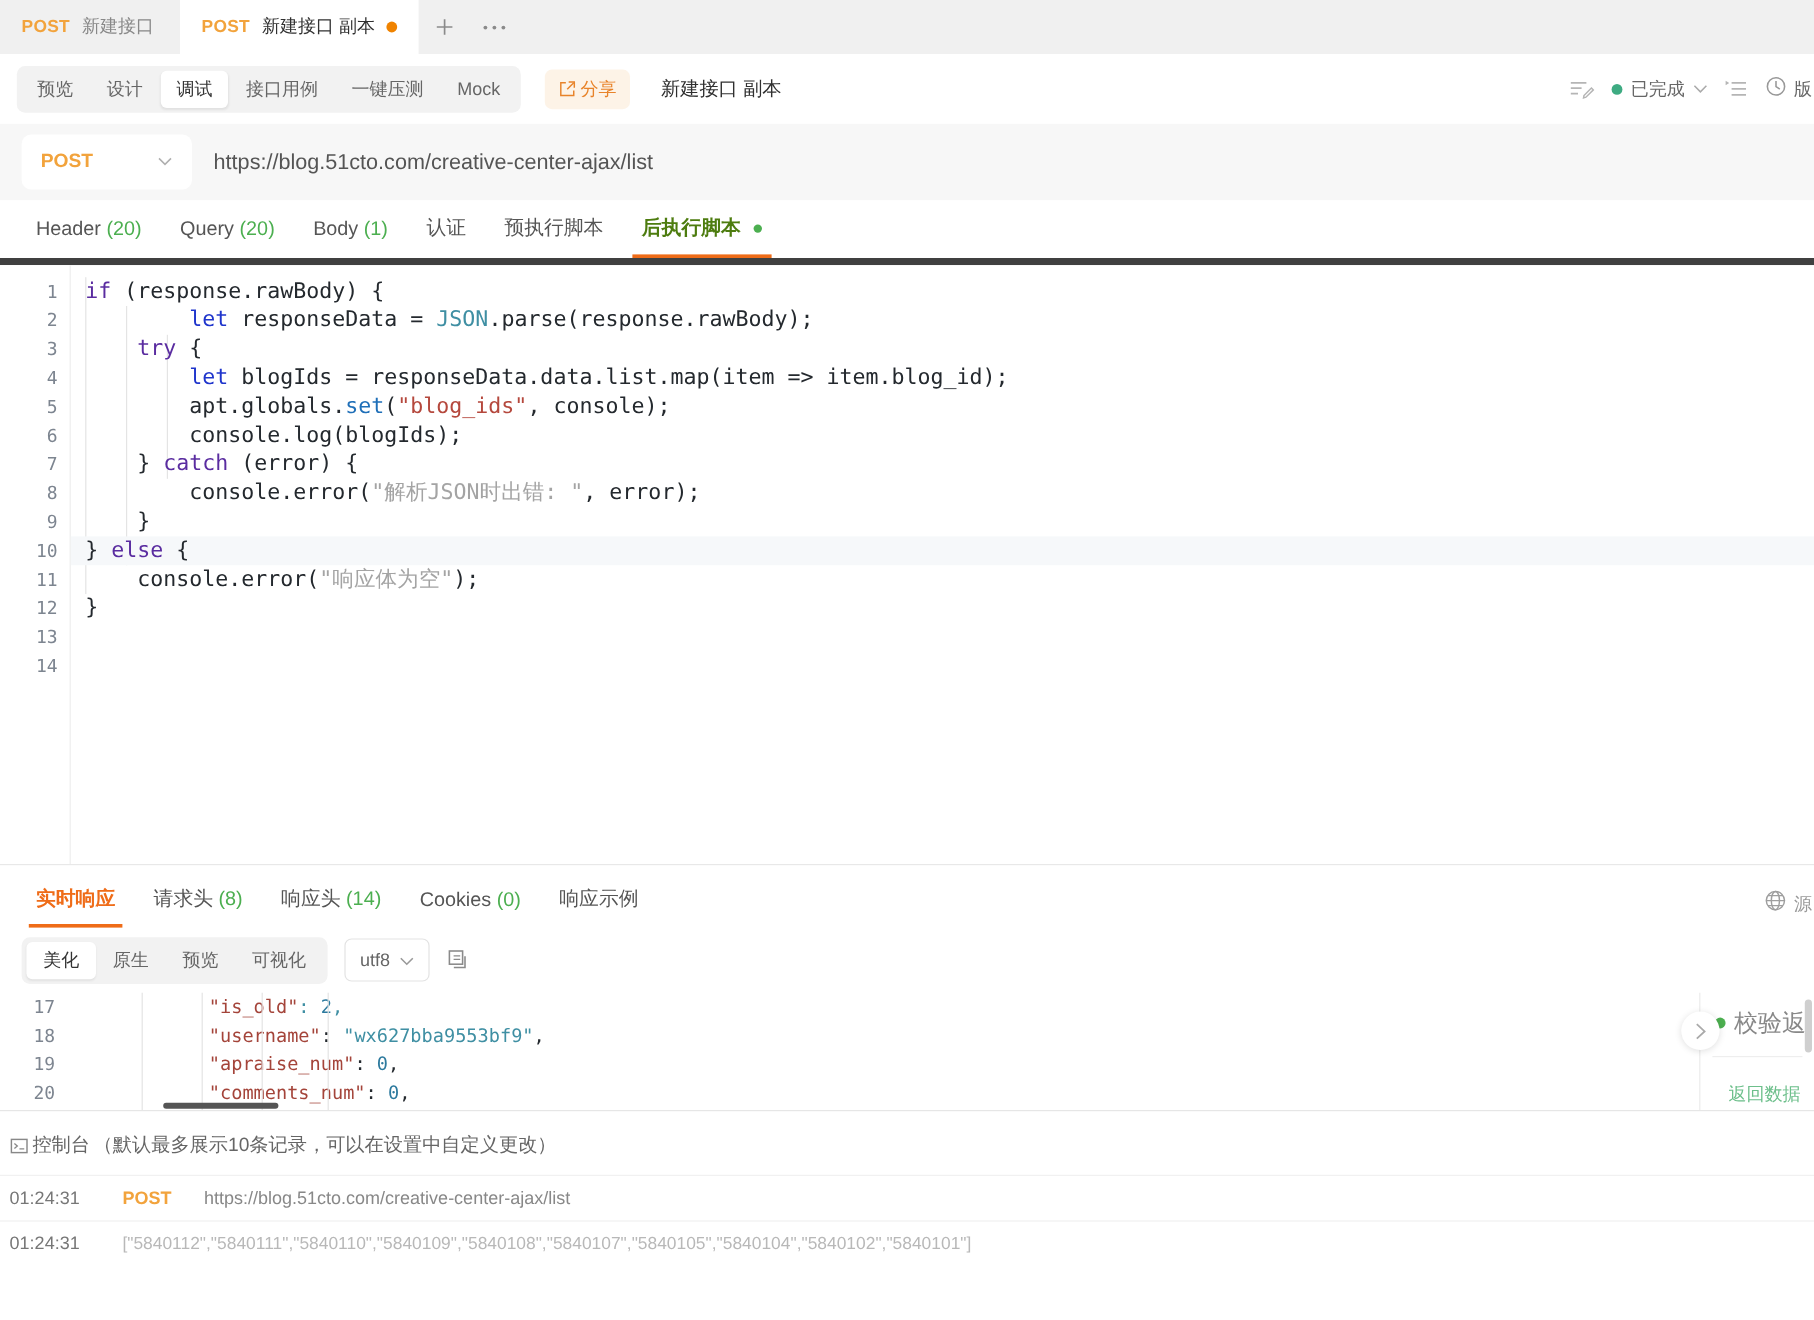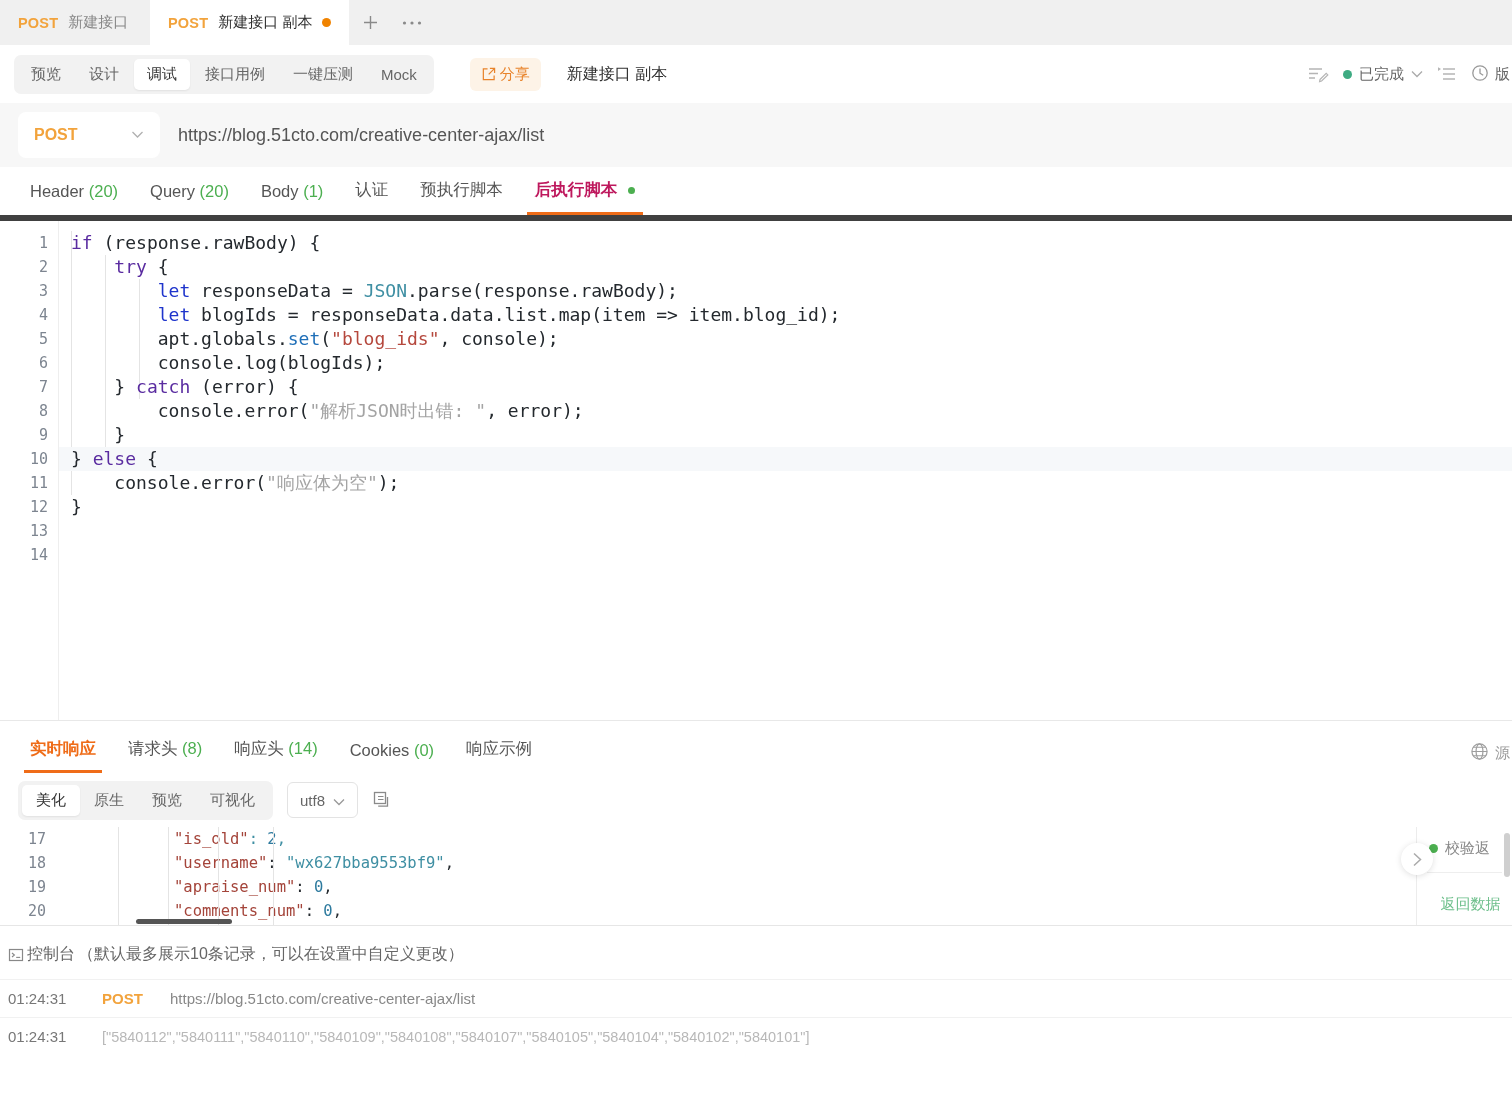--- a/index.html
+++ b/index.html
@@ -31,21 +31,21 @@
   }
   .tabbar .moretab { font-size: 20px; letter-spacing: 1px; }
   .tabbar .tb-fill { flex: 1; background: #f0f0f0; }
 
   
   .toolbar { height: 58px; flex: 0 0 58px; display: flex; align-items: center; background: #fff; padding: 0 14px; position: relative; }
   .segmented { display: flex; align-items: center; background: #f2f2f2; border-radius: 7px; padding: 4px; gap: 2px; }
   .seg-item { padding: 6px 13px; font-size: 15px; color: #666; border-radius: 5px; cursor: pointer; white-space: nowrap; }
   .seg-item.active { background: #ffffff; color: #333; font-weight: 500; box-shadow: 0 1px 2px rgba(0,0,0,.07); }
   .share-btn {
-    margin-left: 36px; background: #fdf3e7; color: #e8832a; border-radius: 6px;
+    margin-left: 20px; background: #fdf3e7; color: #e8832a; border-radius: 6px;
     padding: 7px 11px; font-size: 15px; display: flex; align-items: center; gap: 4px; cursor: pointer;
   }
   .share-btn svg { display: block; }
   .doc-title { margin-left: 26px; font-size: 16px; color: #303030; white-space: nowrap; }
   .toolbar-right { position: absolute; right: 0; top: 0; height: 58px; display: flex; align-items: center; gap: 14px; padding-right: 2px; }
   .tb-icon { color: #b5b5b5; cursor: pointer; display: flex; align-items: center; }
   .status-pill { display: flex; align-items: center; gap: 7px; font-size: 15px; color: #666; cursor: pointer; }
   .status-pill .sdot { width: 9px; height: 9px; border-radius: 50%; background: #3eab82; }
   .status-pill .chev { color: #aaa; font-size: 12px; }
   .ver-item { display: flex; align-items: center; gap: 6px; font-size: 15px; color: #666; cursor: pointer; }
@@ -59,21 +59,21 @@
     padding: 0 16px; cursor: pointer;
   }
   .method-select .mlabel { font-weight: bold; font-size: 16px; color: #f2a33c; }
   .method-select .chev { color: #b0b0b0; font-size: 12px; }
   .url-input { flex: 1; margin-left: 18px; font-size: 18px; color: #555; background: transparent; border: none; outline: none; font-family: "Liberation Sans", sans-serif; }
 
   
   .reqtabs { flex: 0 0 54px; display: flex; align-items: flex-end; gap: 0; padding: 0 14px; border-bottom: 6px solid #404040; background: #fff; }
   .rtab { position: relative; padding: 10px 16px 14px; font-size: 16.5px; color: #555; cursor: pointer; white-space: nowrap; }
   .rtab .cnt { color: #4caf50; }
-  .rtab.active { color: #be185d; font-weight: bold; }
+  .rtab.active { color: #4d7c0f; font-weight: bold; }
   .rtab.active::after { content: ""; position: absolute; left: 8px; right: 8px; bottom: 0; height: 3px; background: #ef6c18; }
   .rtab .gdot { display: inline-block; width: 7px; height: 7px; border-radius: 50%; background: #4caf50; margin-left: 6px; vertical-align: middle; }
 
   
   .editor { flex: 1 1 auto; position: relative; overflow: hidden; background: #fff; display: flex; }
   .gutter { width: 58px; flex: 0 0 58px; text-align: right; padding: 10px 10px 0 0; background: #fff; }
   .gutter .ln { font-family: "DejaVu Sans Mono", monospace; font-size: 15px; color: #7d8590; line-height: 24px; }
   .codearea { flex: 1; padding: 10px 0 0 0; position: relative; border-left: 1px solid #eee; }
   .cline { font-family: "DejaVu Sans Mono", monospace; font-size: 18px; line-height: 24px; color: #24292e; white-space: pre; padding-left: 12px; position: relative; }
   .cline.hl { background: #f6f8fa; }
@@ -113,21 +113,21 @@
   .j-num { color: #2d7a9e; }
   .rvline { position: absolute; width: 1px; background: #e4e4e4; top: 0; bottom: 0; }
 
   
   .side-panel { position: absolute; right: 0; top: 0; bottom: 0; width: 96px; border-left: 1px solid #ececec; }
   .side-chev {
     position: absolute; left: -16px; top: 16px; width: 32px; height: 32px; border-radius: 50%;
     background: #fff; box-shadow: 0 1px 6px rgba(0,0,0,.13); display: flex; align-items: center; justify-content: center;
     color: #aaa; font-size: 14px; cursor: pointer; z-index: 5;
   }
-  .sp-row { display: flex; align-items: center; gap: 7px; padding: 12px 0 10px 12px; font-size: 15px; color: #888; }
+  .sp-row { display: flex; align-items: center; gap: 7px; padding: 12px 0 10px 12px; font-size: 20px; color: #888; }
   .sp-row .sdot { width: 9px; height: 9px; border-radius: 50%; background: #4caf50; flex: 0 0 9px; }
   .sp-div { height: 1px; background: #eee; margin: 4px 10px 0 10px; }
   .sp-link { padding: 22px 0 0 12px; font-size: 15px; color: #6dbf8b; cursor: pointer; text-align: center; }
 
   
   .vscroll { position: absolute; right: 2px; top: 6px; width: 6px; height: 44px; background: #cfcfcf; border-radius: 3px; }
   .hscroll { position: absolute; left: 78px; bottom: 1px; width: 96px; height: 5px; background: #555; border-radius: 3px; }
 
   
   .console { flex: 0 0 175px; border-top: 1px solid #e6e6e6; background: #fff; }
@@ -283,22 +283,22 @@
       <div class="ln">11</div>
       <div class="ln">12</div>
       <div class="ln">13</div>
       <div class="ln">14</div>
     </div>
     <div class="codearea">
       <div class="ind-guide" style="left:12px;height:264px;"></div>
       <div class="ind-guide" style="left:46px;height:216px;top:34px;"></div>
       <div class="ind-guide" style="left:80px;height:120px;top:58px;"></div>
       <div class="cline"><span class="k-kw">if</span> <span class="k-plain">(response.rawBody) {</span></div>
+      <div class="cline">        <span class="k-key">let</span> <span class="k-plain">responseData = </span><span class="k-cls">JSON</span><span class="k-plain">.parse(response.rawBody);</span></div>
       <div class="cline">    <span class="k-kw">try</span> <span class="k-plain">{</span></div>
-      <div class="cline">        <span class="k-key">let</span> <span class="k-plain">responseData = </span><span class="k-cls">JSON</span><span class="k-plain">.parse(response.rawBody);</span></div>
       <div class="cline">        <span class="k-key">let</span> <span class="k-plain">blogIds = responseData.data.list.map(item =&gt; item.blog_id);</span></div>
       <div class="cline">        <span class="k-plain">apt.globals.</span><span class="k-fn">set</span><span class="k-plain">(</span><span class="k-str">"blog_ids"</span><span class="k-plain">, console);</span></div>
       <div class="cline">        <span class="k-plain">console.log(blogIds);</span></div>
       <div class="cline">    <span class="k-plain">} </span><span class="k-kw">catch</span> <span class="k-plain">(error) {</span></div>
       <div class="cline">        <span class="k-plain">console.error(</span><span class="k-strcn">"解析JSON时出错: "</span><span class="k-plain">, error);</span></div>
       <div class="cline">    <span class="k-plain">}</span></div>
       <div class="cline hl"><span class="k-plain">} </span><span class="k-kw">else</span> <span class="k-plain">{</span></div>
       <div class="cline">    <span class="k-plain">console.error(</span><span class="k-strcn">"响应体为空"</span><span class="k-plain">);</span></div>
       <div class="cline"><span class="k-plain">}</span></div>
       <div class="cline"></div>

